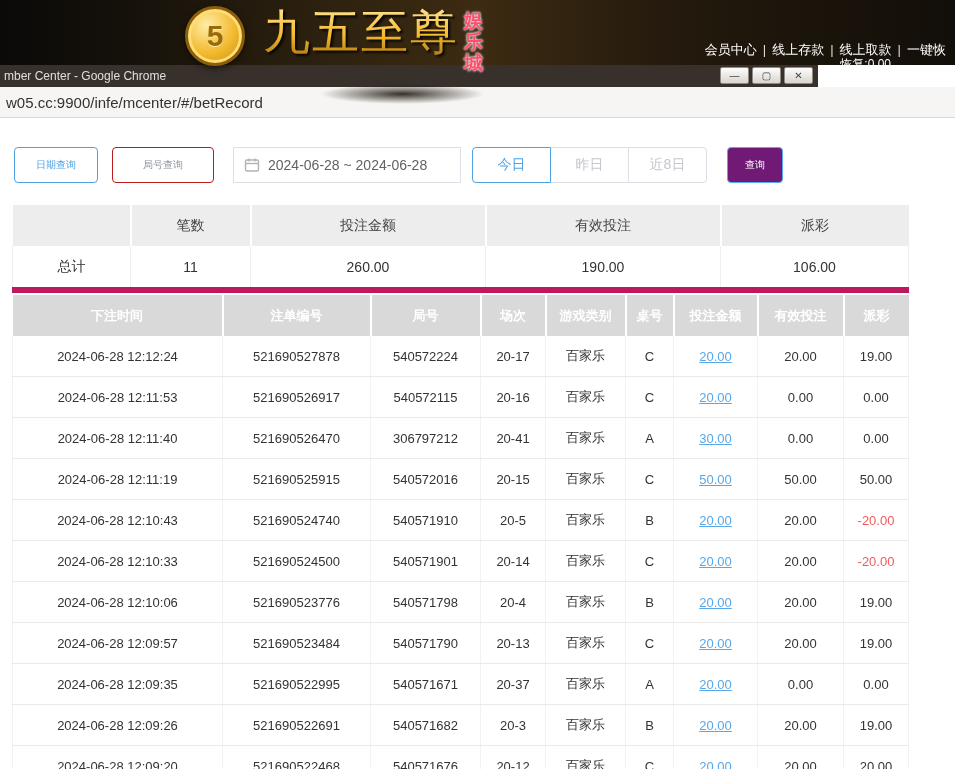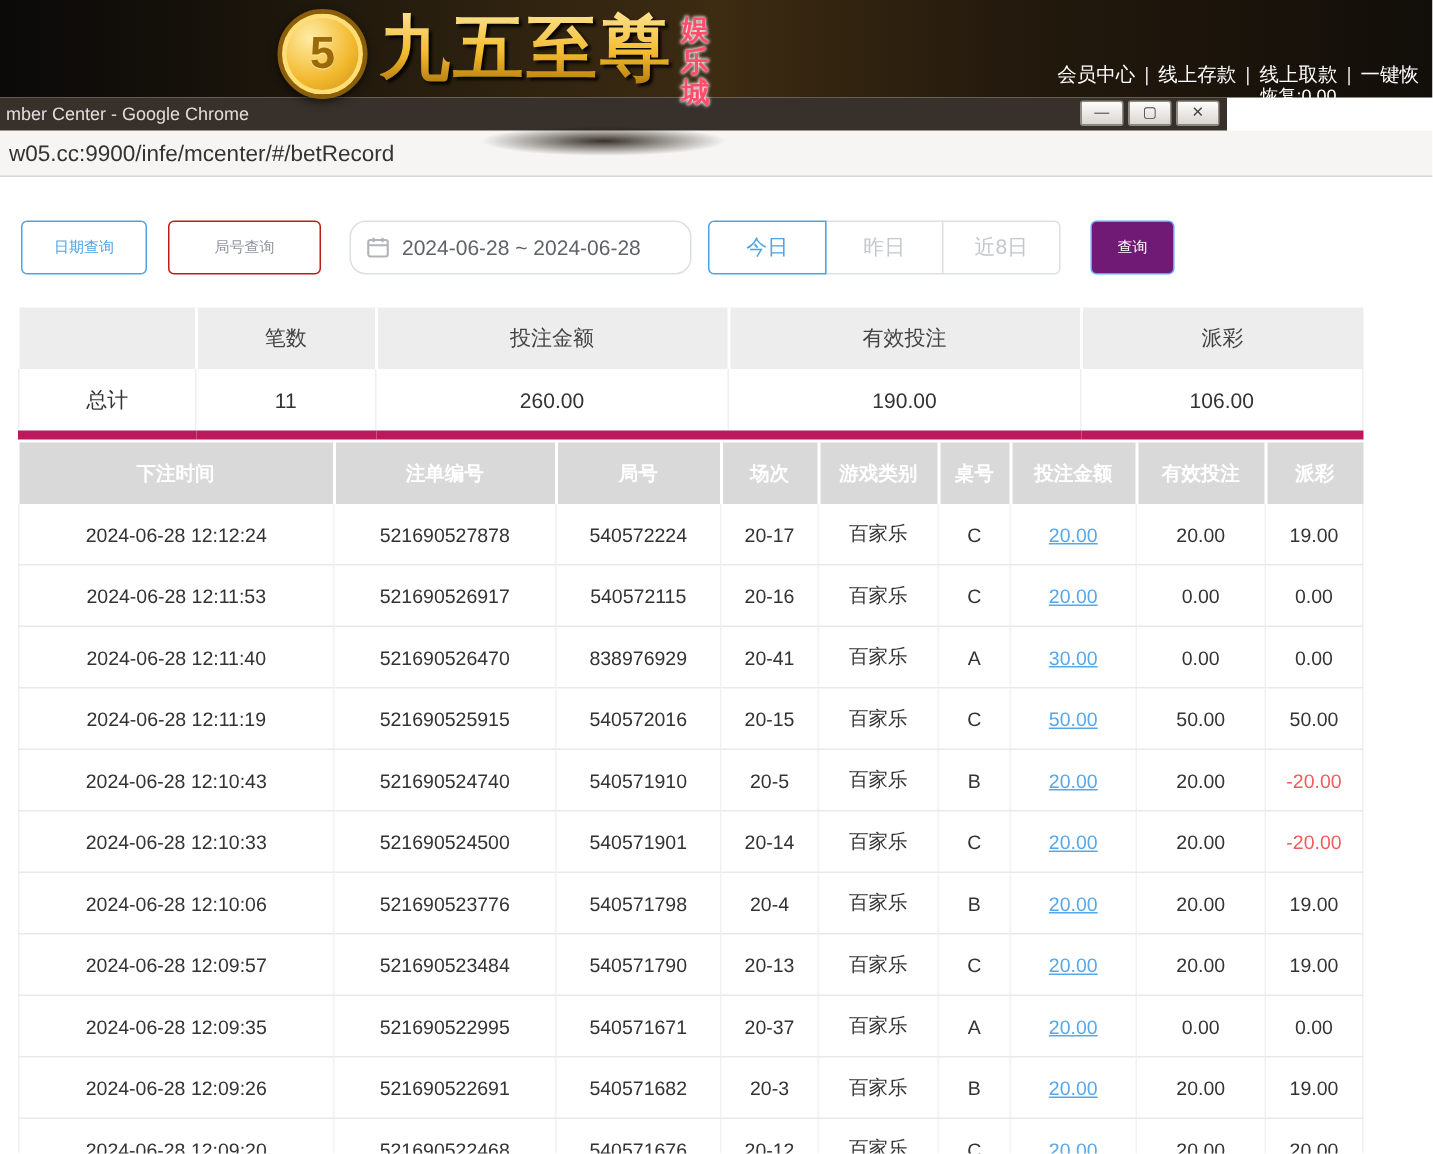--- a/index.html
+++ b/index.html
@@ -18,21 +18,21 @@
   .balance-frag{position:absolute;top:56px;right:64px;color:#fff;font-size:12px;z-index:2;}
   
   .logo{position:absolute;top:2px;left:185px;z-index:10;display:flex;align-items:flex-start;}
   .coin{
     width:54px;height:54px;border-radius:50%;margin-top:4px;position:relative;
     background:radial-gradient(circle at 35% 30%,#ffeca6,#f2b92e 55%,#c98a12 100%);
     border:3px solid #8a5e0a;box-shadow:0 2px 6px rgba(0,0,0,.6), inset 0 0 0 3px #ffdd77;
   }
   .coin-text{display:block;width:100%;text-align:center;line-height:54px;font-size:30px;font-weight:bold;color:#9a6a0a;text-shadow:0 1px 0 #ffe9a0;}
   .logo-title{
-    margin-left:8px;font-size:47px;font-weight:bold;letter-spacing:2px;line-height:60px;
+    margin-left:18px;font-size:47px;font-weight:normal;letter-spacing:2px;line-height:60px;
     background:linear-gradient(#fdeaa4,#f4bb2e 55%,#a36b08);
     -webkit-background-clip:text;background-clip:text;color:transparent;
     filter:drop-shadow(2px 2px 1px rgba(0,0,0,.85));
   }
   .logo-vertical{display:flex;flex-direction:column;margin-left:5px;margin-top:8px;}
   .v-char{font-size:19px;font-weight:bold;color:#ff4d6b;line-height:21px;
     text-shadow:0 0 2px #fff,0 0 3px #fff,1px 1px 2px rgba(0,0,0,.5);}
   .logo-shadow{position:absolute;top:84px;left:320px;width:165px;height:20px;z-index:9;
     background:radial-gradient(ellipse at center, rgba(22,14,5,.85), rgba(22,14,5,0) 70%);}
   
@@ -45,21 +45,21 @@
   .urlbar{position:absolute;top:87px;left:0;width:955px;height:31px;box-sizing:border-box;z-index:4;
     background:#f6f5f3;border-bottom:1px solid #d6d6d6;display:flex;align-items:center;}
   .url-text{margin-left:6px;font-size:15px;color:#333;}
   
   .content{position:absolute;top:118px;left:0;width:955px;height:651px;background:#fff;}
   .filters{position:absolute;top:29px;left:14px;display:flex;align-items:center;}
   .btn{height:36px;box-sizing:border-box;border-radius:4px;background:#fff;font-size:10px;
     display:inline-flex;align-items:center;justify-content:center;cursor:pointer;}
   .btn-date{width:84px;border:1px solid #4da3e4;color:#4da3e4;}
   .btn-round{width:102px;border:1px solid #b91c1c;color:#8d939e;margin-left:14px;}
-  .date-input{margin-left:19px;width:228px;height:36px;box-sizing:border-box;border:1px solid #dcdfe6;border-radius:11px;
+  .date-input{margin-left:19px;width:228px;height:36px;box-sizing:border-box;border:1px solid #dcdfe6;border-radius:0;
     display:flex;align-items:center;background:#fff;cursor:pointer;}
   .cal-icon{margin:0 8px 0 10px;display:flex;}
   .date-text{font-size:14px;color:#606266;}
   .seg{display:flex;margin-left:11px;}
   .seg-btn{width:79px;height:36px;box-sizing:border-box;border:1px solid #dcdfe6;background:#fff;color:#c3c7ce;
     font-size:14px;display:flex;align-items:center;justify-content:center;margin-left:-1px;cursor:pointer;}
   .seg-btn.first{border-radius:4px 0 0 4px;margin-left:0;border-color:#4da3e4;color:#4da3e4;position:relative;z-index:2;}
   .seg-btn.last{border-radius:0 4px 4px 0;}
   .btn-search{margin-left:20px;width:56px;background:#701a75;border:1px solid #57aaf0;color:#fff;}
   
@@ -207,21 +207,21 @@
           <td>20-16</td>
           <td>百家乐</td>
           <td>C</td>
           <td class="link">20.00</td>
           <td>0.00</td>
           <td>0.00</td>
         </tr>
         <tr>
           <td>2024-06-28 12:11:40</td>
           <td>521690526470</td>
-          <td>838976929</td>
+          <td>306797212</td>
           <td>20-41</td>
           <td>百家乐</td>
           <td>A</td>
           <td class="link">30.00</td>
           <td>0.00</td>
           <td>0.00</td>
         </tr>
         <tr>
           <td>2024-06-28 12:11:19</td>
           <td>521690525915</td>

